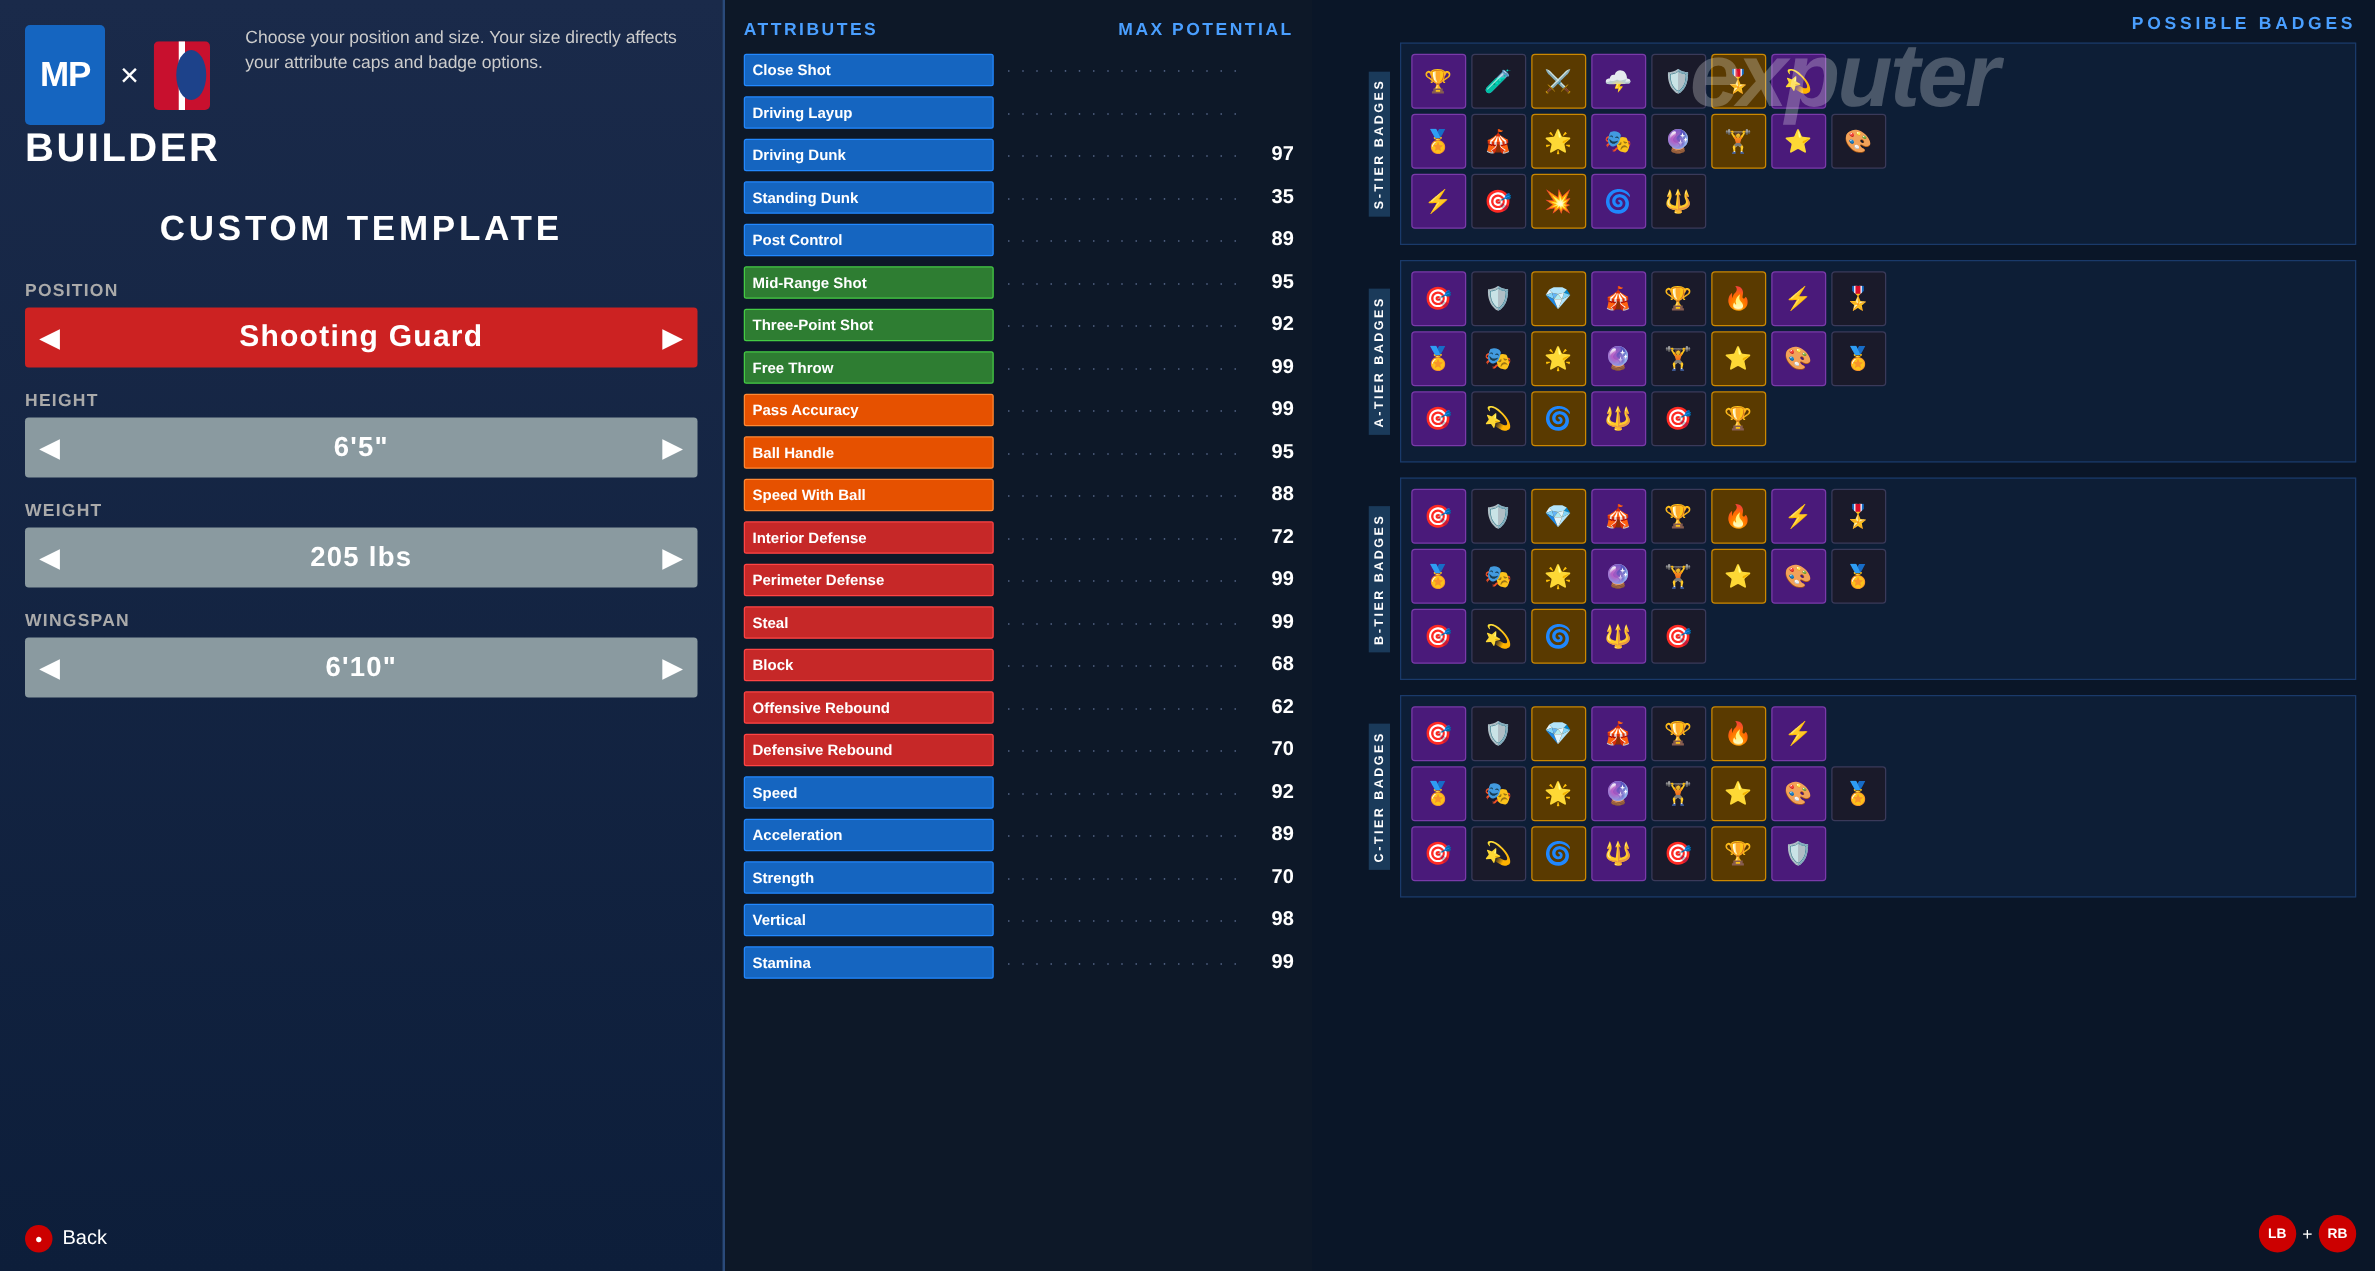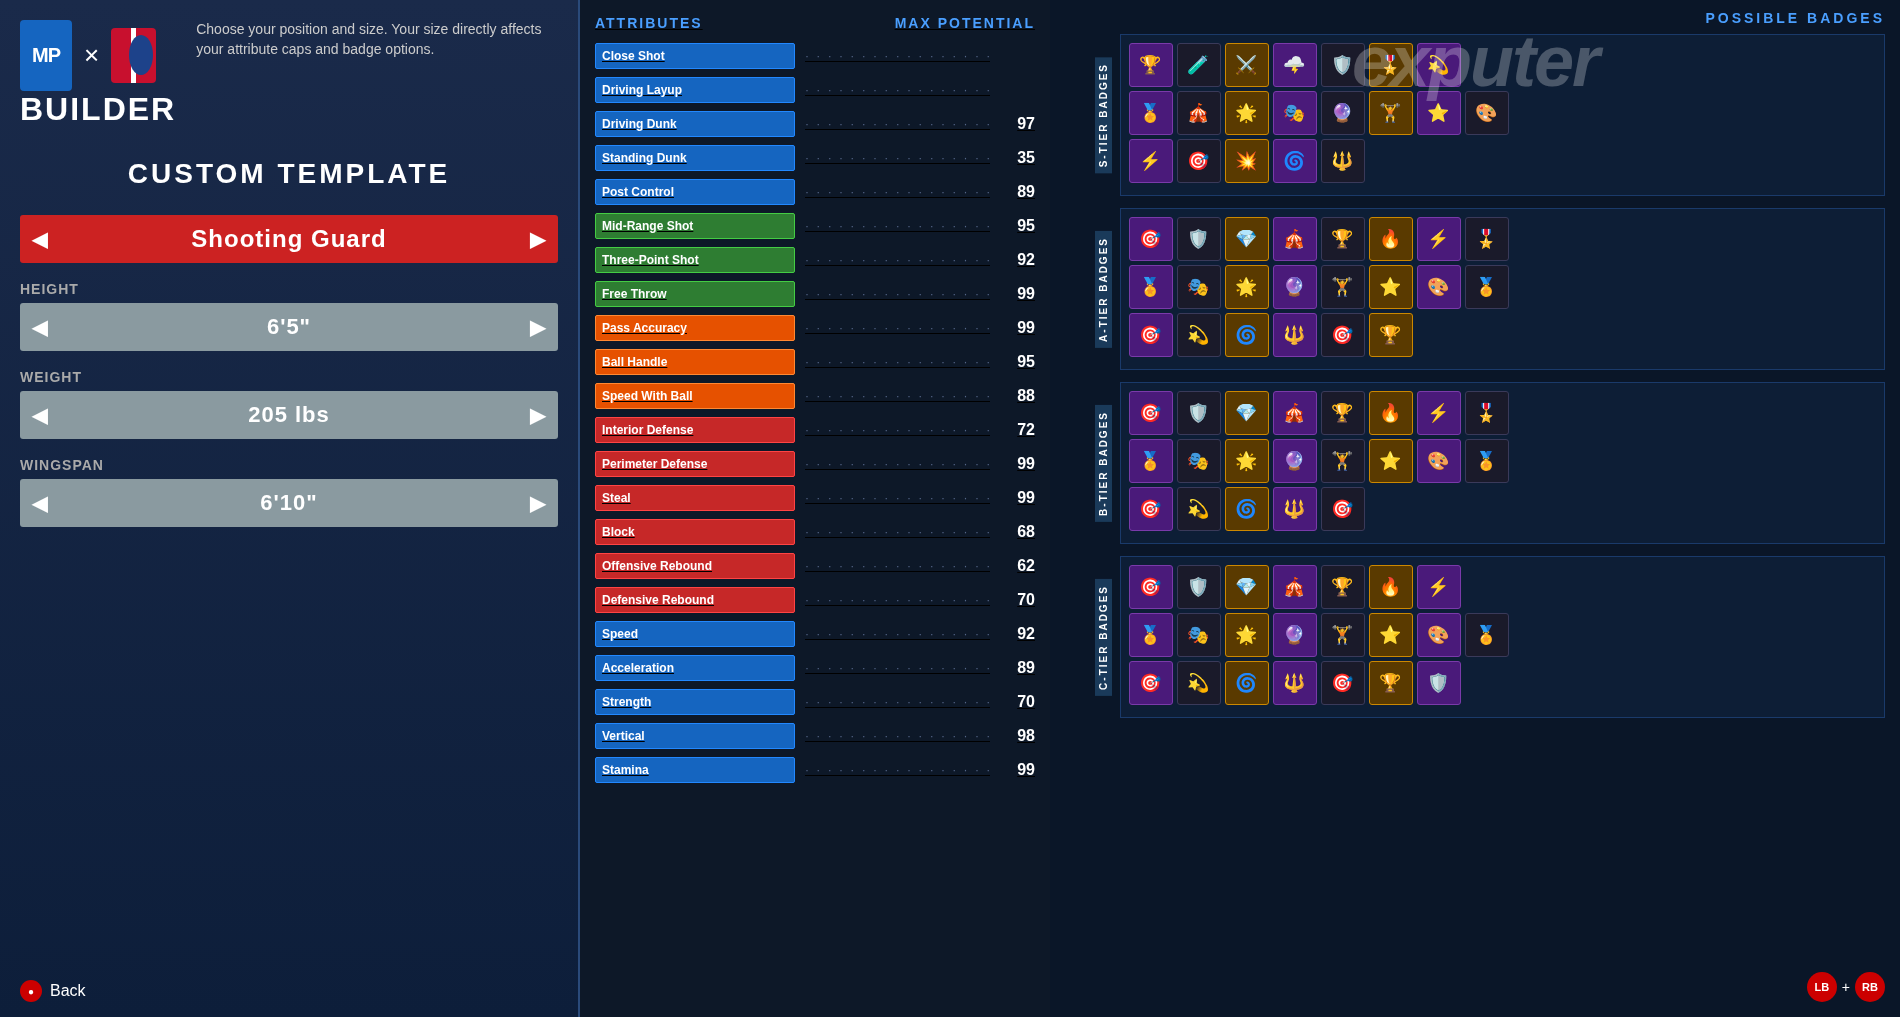--- a/index.html
+++ b/index.html
@@ -28,21 +28,21 @@
       flex-direction: column;
       padding: 20px;
       border-right: 2px solid #2a4a7a;
       position: relative;
     }
 
     .mp-logo {
       background: #1565c0;
       color: white;
       font-weight: 900;
-      font-size: 20px;
+      font-size: 28px;
       padding: 24px 12px;
       border-radius: 4px;
       letter-spacing: -1px;
     }
 
     .builder-text {
       color: white;
       font-size: 32px;
       font-weight: 900;
       letter-spacing: 2px;
@@ -170,21 +170,20 @@
       font-weight: bold;
     }
 
     
     .center-panel {
       width: 470px;
       background: #0d1828;
       padding: 15px 0;
       overflow-y: auto;
       scrollbar-width: none;
-      text-decoration: underline;
     }
 
     .center-panel::-webkit-scrollbar { display: none; }
 
     .attr-col-label {
       color: #4a9fff;
       font-size: 14px;
       font-weight: bold;
       letter-spacing: 2px;
     }
@@ -345,20 +344,21 @@
           </svg>
         </div>
         <div class="builder-text">BUILDER</div>
       </div>
       <div class="logo-desc">Choose your position and size. Your size directly affects your attribute caps and badge options.</div>
     </div>
 
     <div class="custom-template-title">CUSTOM TEMPLATE</div>
 
     <div class="form-group">
+      <span class="form-label">POSITION</span>
       <div class="selector-row position-selector">
         <div class="arrow-btn">◀</div>
         <div class="selector-value">Shooting Guard</div>
         <div class="arrow-btn">▶</div>
       </div>
     </div>
 
     <div class="form-group">
       <span class="form-label">HEIGHT</span>
       <div class="selector-row">

